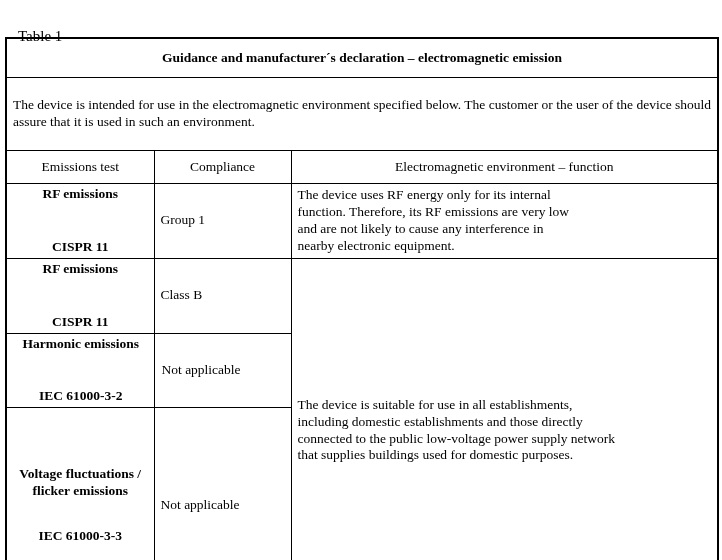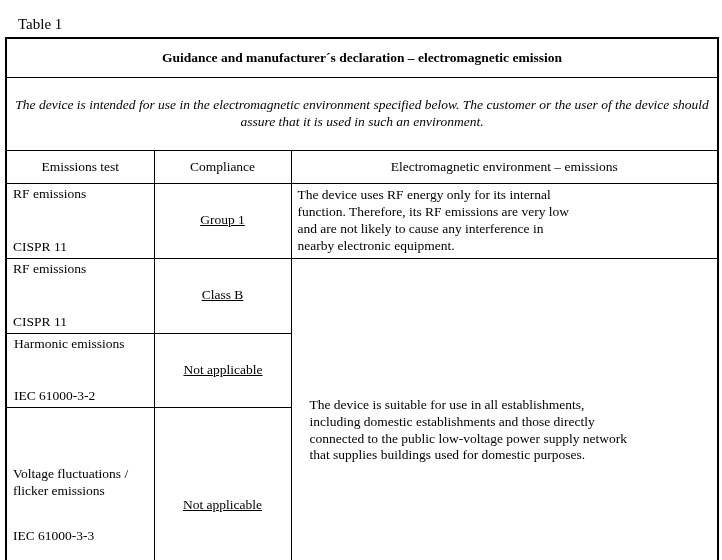--- a/index.html
+++ b/index.html
@@ -11,21 +11,21 @@
   }
   .page {
     position: relative;
     width: 722px;
     height: 560px;
     background: #ffffff;
     overflow: hidden;
   }
   .caption {
     position: absolute;
-    top: 16px;
+    top: 28px;
     left: 18px;
     font-size: 15px;
   }
   table.emc {
     position: absolute;
     top: 37px;
     left: 5px;
     width: 712px;
     border-collapse: collapse;
     border: 2px solid #000;
@@ -45,46 +45,43 @@
 
   td.title-cell {
     height: 34px;
     text-align: center;
     font-weight: bold;
     font-size: 15px;
     margin-left: 9px;
   }
   td.intro-cell {
     height: 68px;
-    text-align: center;
     padding: 4px 8px;
-    font-style: italic;
   }
   td.col-h {
     height: 28px;
     text-align: center;
     font-weight: normal;
     font-size: 14px;
   }
   td.test-cell {
-    text-align: left;
+    text-align: center;
+    font-weight: bold;
   }
   td.test-cell .std { margin-top: 36px; }
   td.test-cell.tall .std { margin-top: 28px; }
   td.comp-cell {
-    text-align: center;
-    text-decoration: underline;
   }
   td.guidance-cell {
     vertical-align: top;
     text-align: left;
     padding-top: 3px;
   }
   td.guidance-cell .para { width: 285px; }
-  td.guidance-cell .para.wide { width: 325px; margin-left: 12px; }
+  td.guidance-cell .para.wide { width: 325px; }
 
   tr.row-rf1 td { height: 64px; }
   tr.row-rf2 td { height: 46px; }
   tr.row-harm td { height: 62px; padding-left: 7px; }
   tr.row-volt td { height: 190px; }
 </style>
 </head>
 <body>
 
 <div class="page">
@@ -103,21 +100,21 @@
       <td colspan="3" class="title-cell">Guidance and manufacturer´s declaration – electromagnetic emission</td>
     </tr>
 
     <tr>
       <td colspan="3" class="intro-cell">The device is intended for use in the electromagnetic environment specified below. The customer or the user of the device should assure that it is used in such an environment.</td>
     </tr>
 
     <tr>
       <td class="col-h">Emissions test</td>
       <td class="col-h">Compliance</td>
-      <td class="col-h">Electromagnetic environment – emissions</td>
+      <td class="col-h">Electromagnetic environment – function</td>
     </tr>
 
     <tr class="row-rf1">
       <td class="test-cell">
         <div>RF emissions</div>
         <div class="std">CISPR 11</div>
       </td>
       <td class="comp-cell">Group 1</td>
       <td class="guidance-cell">
         <div class="para">The device uses RF energy only for its internal function. Therefore, its RF emissions are very low and are not likely to cause any interference in nearby electronic equipment.</div>

